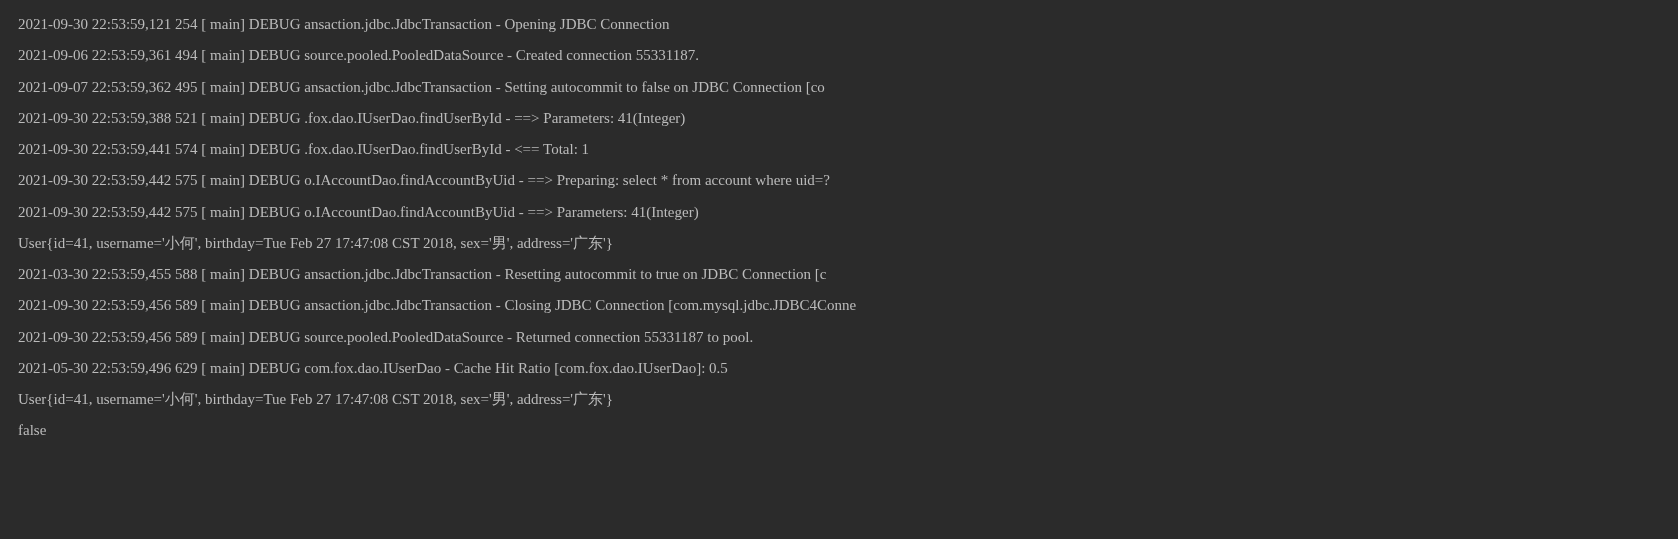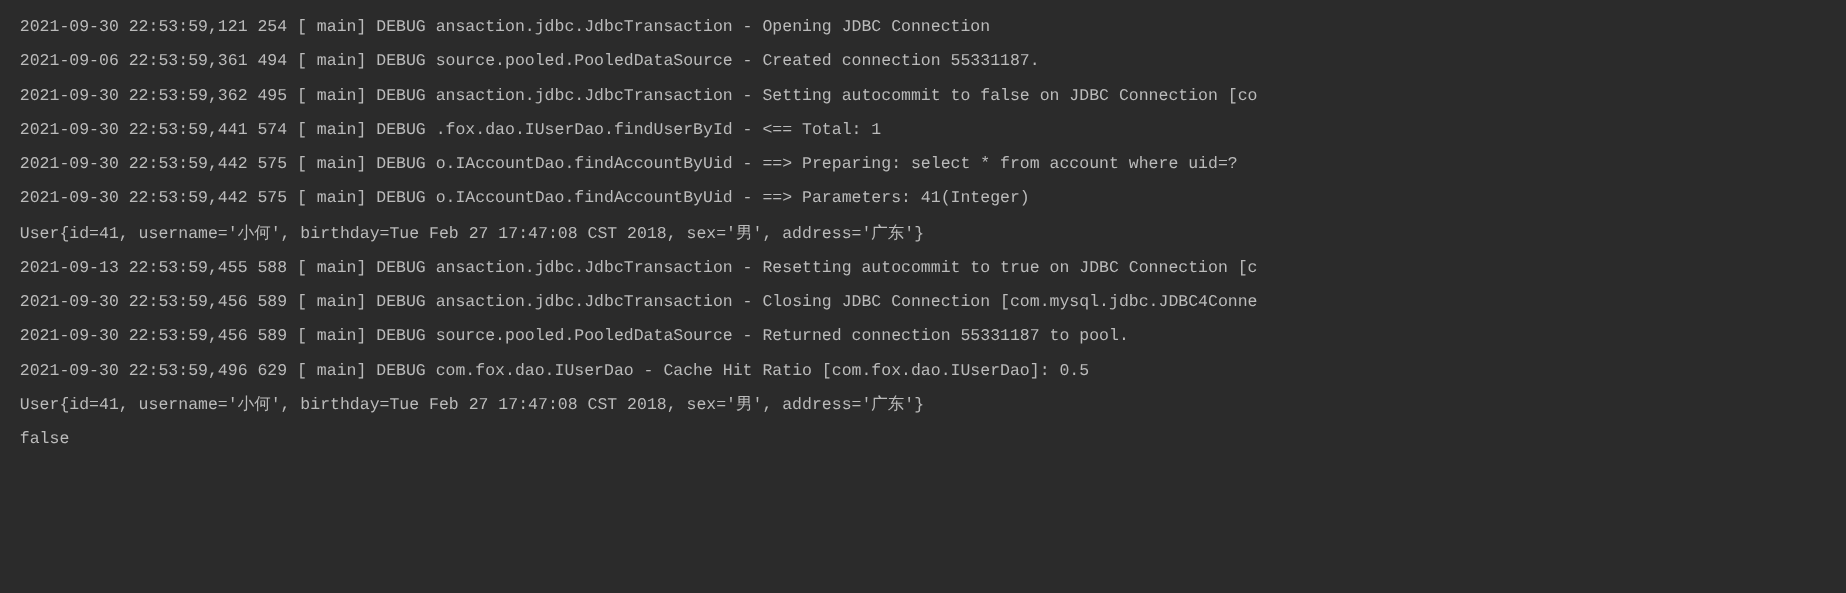--- a/index.html
+++ b/index.html
@@ -1,18 +1,19 @@
 <!DOCTYPE html>
 <html><head>
   <meta charset="utf-8">
   <style>
     * {
       margin: 2px;
       padding: 0;
       box-sizing: border-box;
+      font-family: Liberation Serif, serif;
     }
     body {
       background-color: #2b2b2b;
       color: #bbbbbb;
       font-family: 'Consolas', 'Monaco', 'Courier New', monospace;
       font-size: 15px;
       line-height: 1.95;
       padding: 4px 10px;
       white-space: nowrap;
       overflow: hidden;
@@ -22,24 +23,25 @@
     .log-line {
       display: block;
     }
   </style>
 </head>
 <body>
 
 <div>
   <div class="log-line">2021-09-30 22:53:59,121 254    [           main] DEBUG ansaction.jdbc.JdbcTransaction  - Opening JDBC Connection</div>
   <div class="log-line">2021-09-06 22:53:59,361 494    [           main] DEBUG source.pooled.PooledDataSource  - Created connection 55331187.</div>
-  <div class="log-line">2021-09-30 22:53:59,362 495    [           main] DEBUG ansaction.jdbc.JdbcTransaction  - Setting autocommit to false on JDBC Connection [co</div>
+  <div class="log-line">2021-09-07 22:53:59,362 495    [           main] DEBUG ansaction.jdbc.JdbcTransaction  - Setting autocommit to false on JDBC Connection [co</div>
+  <div class="log-line">2021-09-30 22:53:59,388 521    [           main] DEBUG .fox.dao.IUserDao.findUserById  - ==&gt; Parameters: 41(Integer)</div>
   <div class="log-line">2021-09-30 22:53:59,441 574    [           main] DEBUG .fox.dao.IUserDao.findUserById  - &lt;==      Total: 1</div>
   <div class="log-line">2021-09-30 22:53:59,442 575    [           main] DEBUG o.IAccountDao.findAccountByUid  - ==&gt;  Preparing: select * from account where uid=?</div>
   <div class="log-line">2021-09-30 22:53:59,442 575    [           main] DEBUG o.IAccountDao.findAccountByUid  - ==&gt; Parameters: 41(Integer)</div>
   <div class="log-line">User{id=41, username='小何', birthday=Tue Feb 27 17:47:08 CST 2018, sex='男', address='广东'}</div>
-  <div class="log-line">2021-09-13 22:53:59,455 588    [           main] DEBUG ansaction.jdbc.JdbcTransaction  - Resetting autocommit to true on JDBC Connection [c</div>
+  <div class="log-line">2021-03-30 22:53:59,455 588    [           main] DEBUG ansaction.jdbc.JdbcTransaction  - Resetting autocommit to true on JDBC Connection [c</div>
   <div class="log-line">2021-09-30 22:53:59,456 589    [           main] DEBUG ansaction.jdbc.JdbcTransaction  - Closing JDBC Connection [com.mysql.jdbc.JDBC4Conne</div>
   <div class="log-line">2021-09-30 22:53:59,456 589    [           main] DEBUG source.pooled.PooledDataSource  - Returned connection 55331187 to pool.</div>
-  <div class="log-line">2021-09-30 22:53:59,496 629    [           main] DEBUG        com.fox.dao.IUserDao  - Cache Hit Ratio [com.fox.dao.IUserDao]: 0.5</div>
+  <div class="log-line">2021-05-30 22:53:59,496 629    [           main] DEBUG        com.fox.dao.IUserDao  - Cache Hit Ratio [com.fox.dao.IUserDao]: 0.5</div>
   <div class="log-line">User{id=41, username='小何', birthday=Tue Feb 27 17:47:08 CST 2018, sex='男', address='广东'}</div>
   <div class="log-line">false</div>
 </div>
 
 </body></html>

